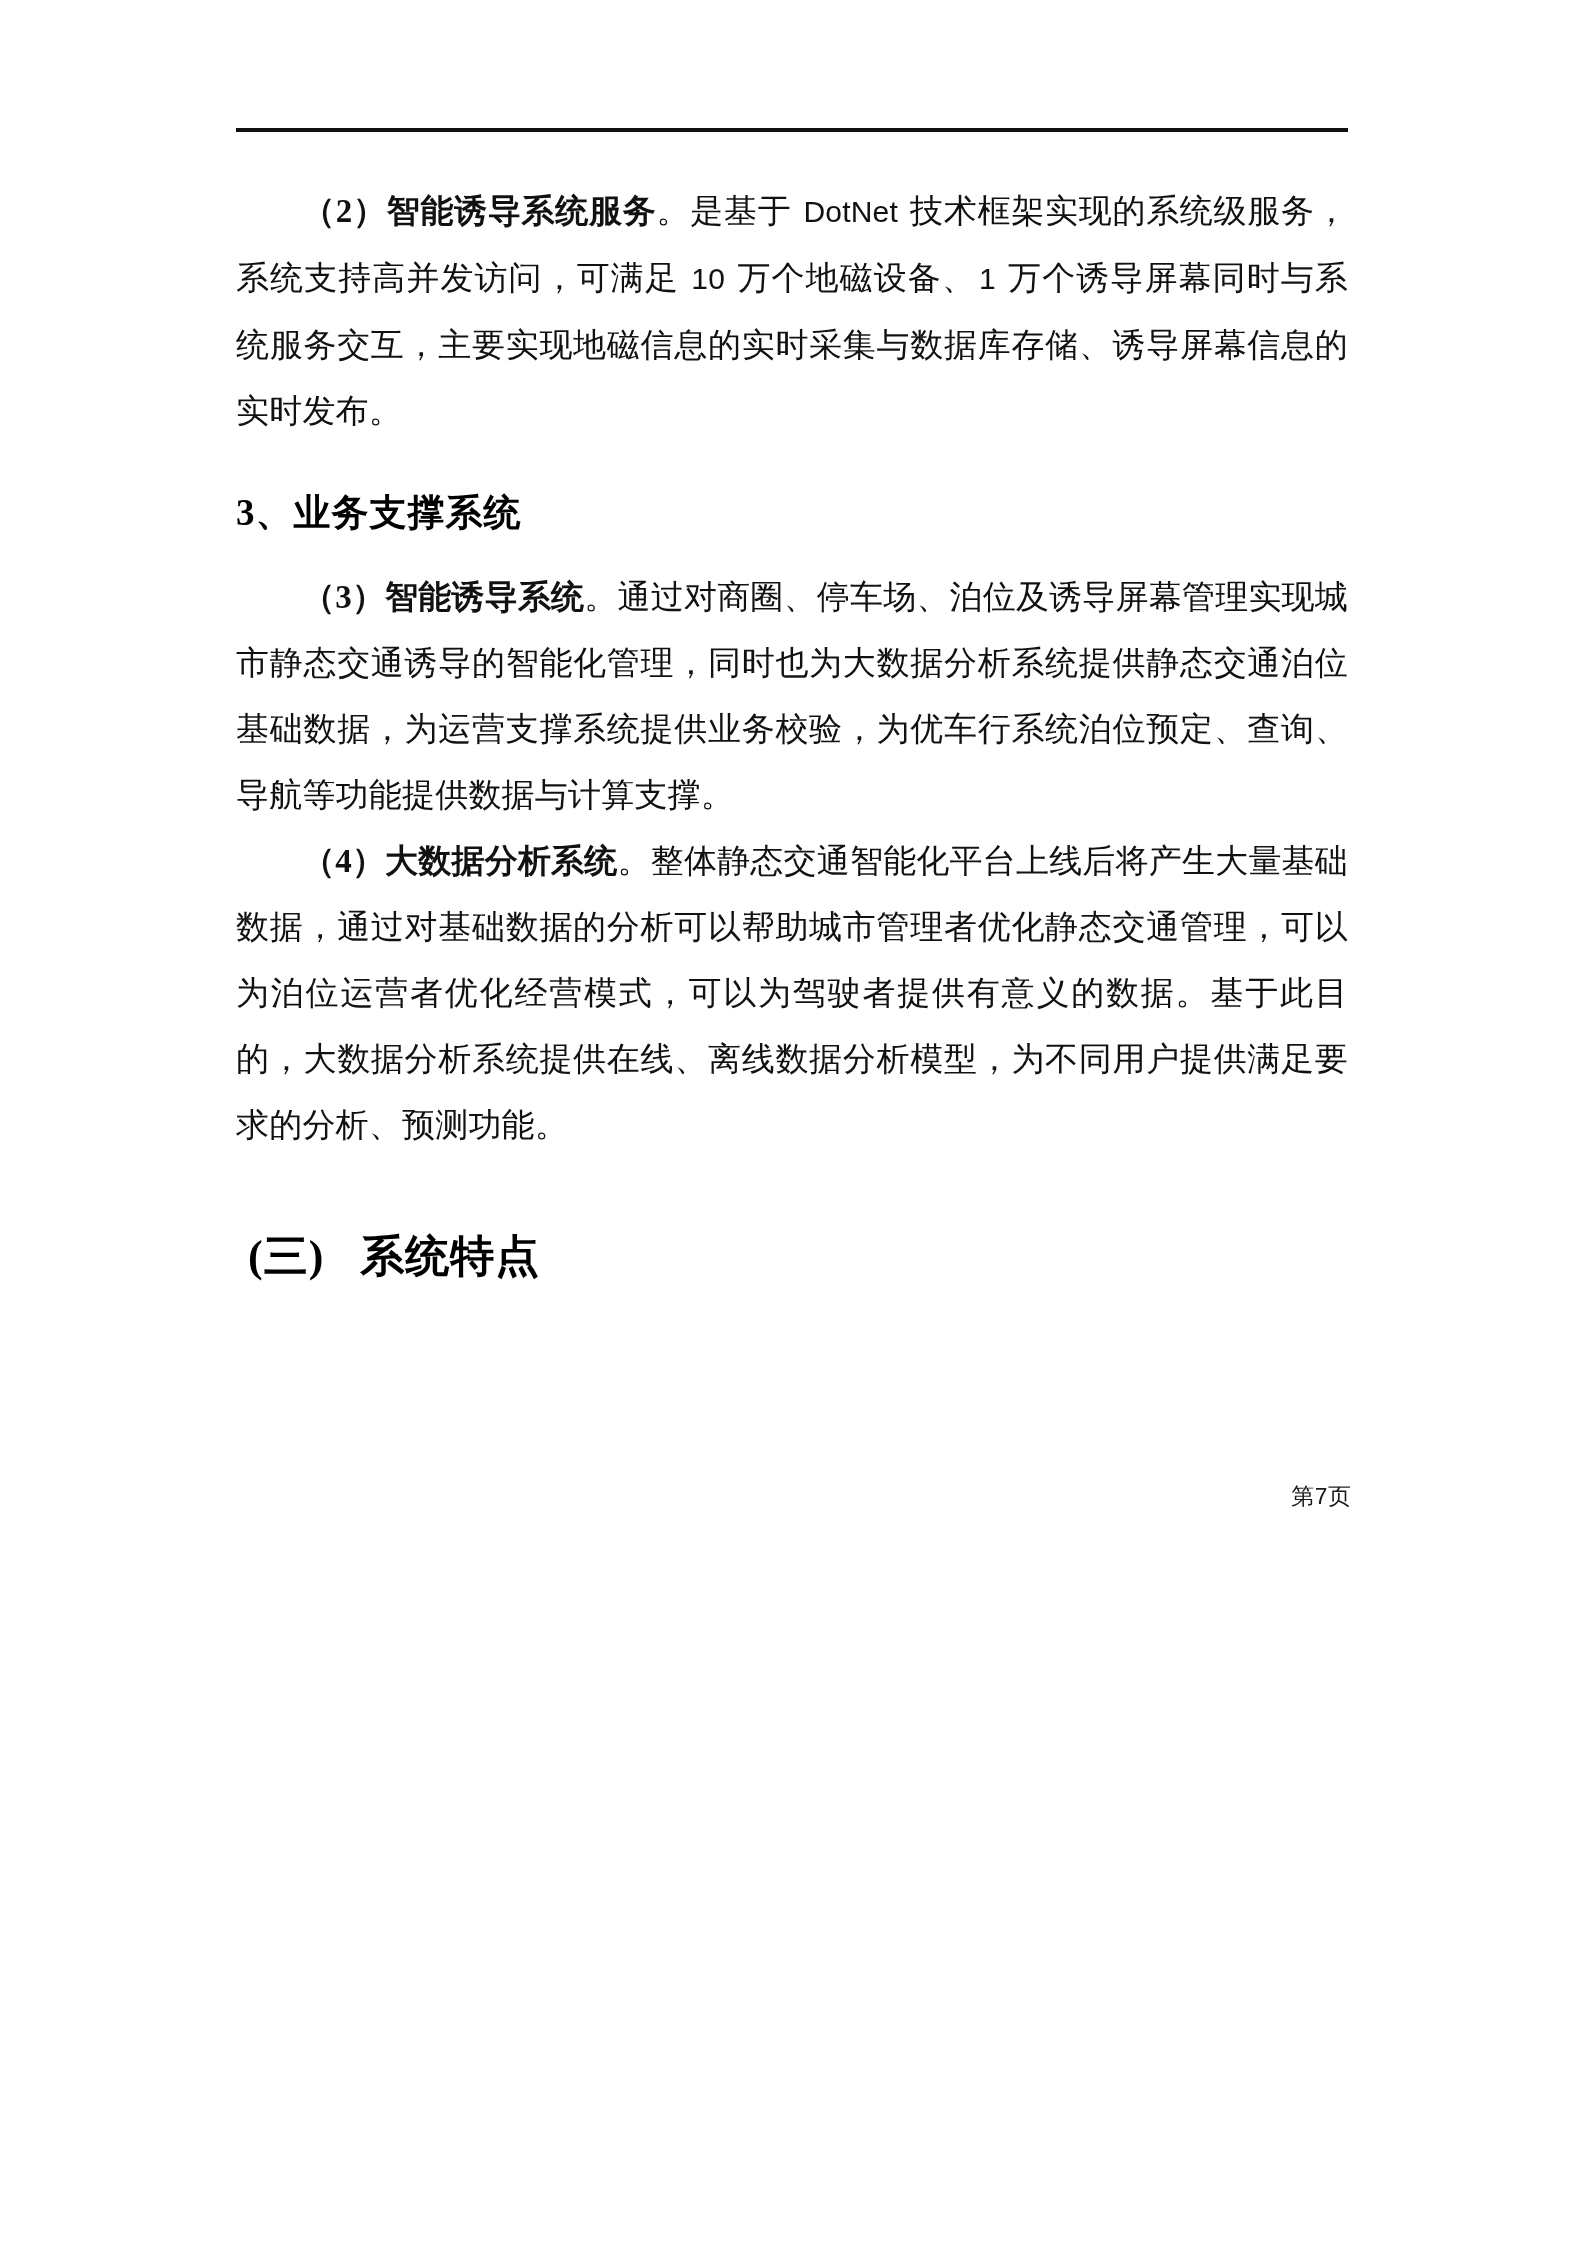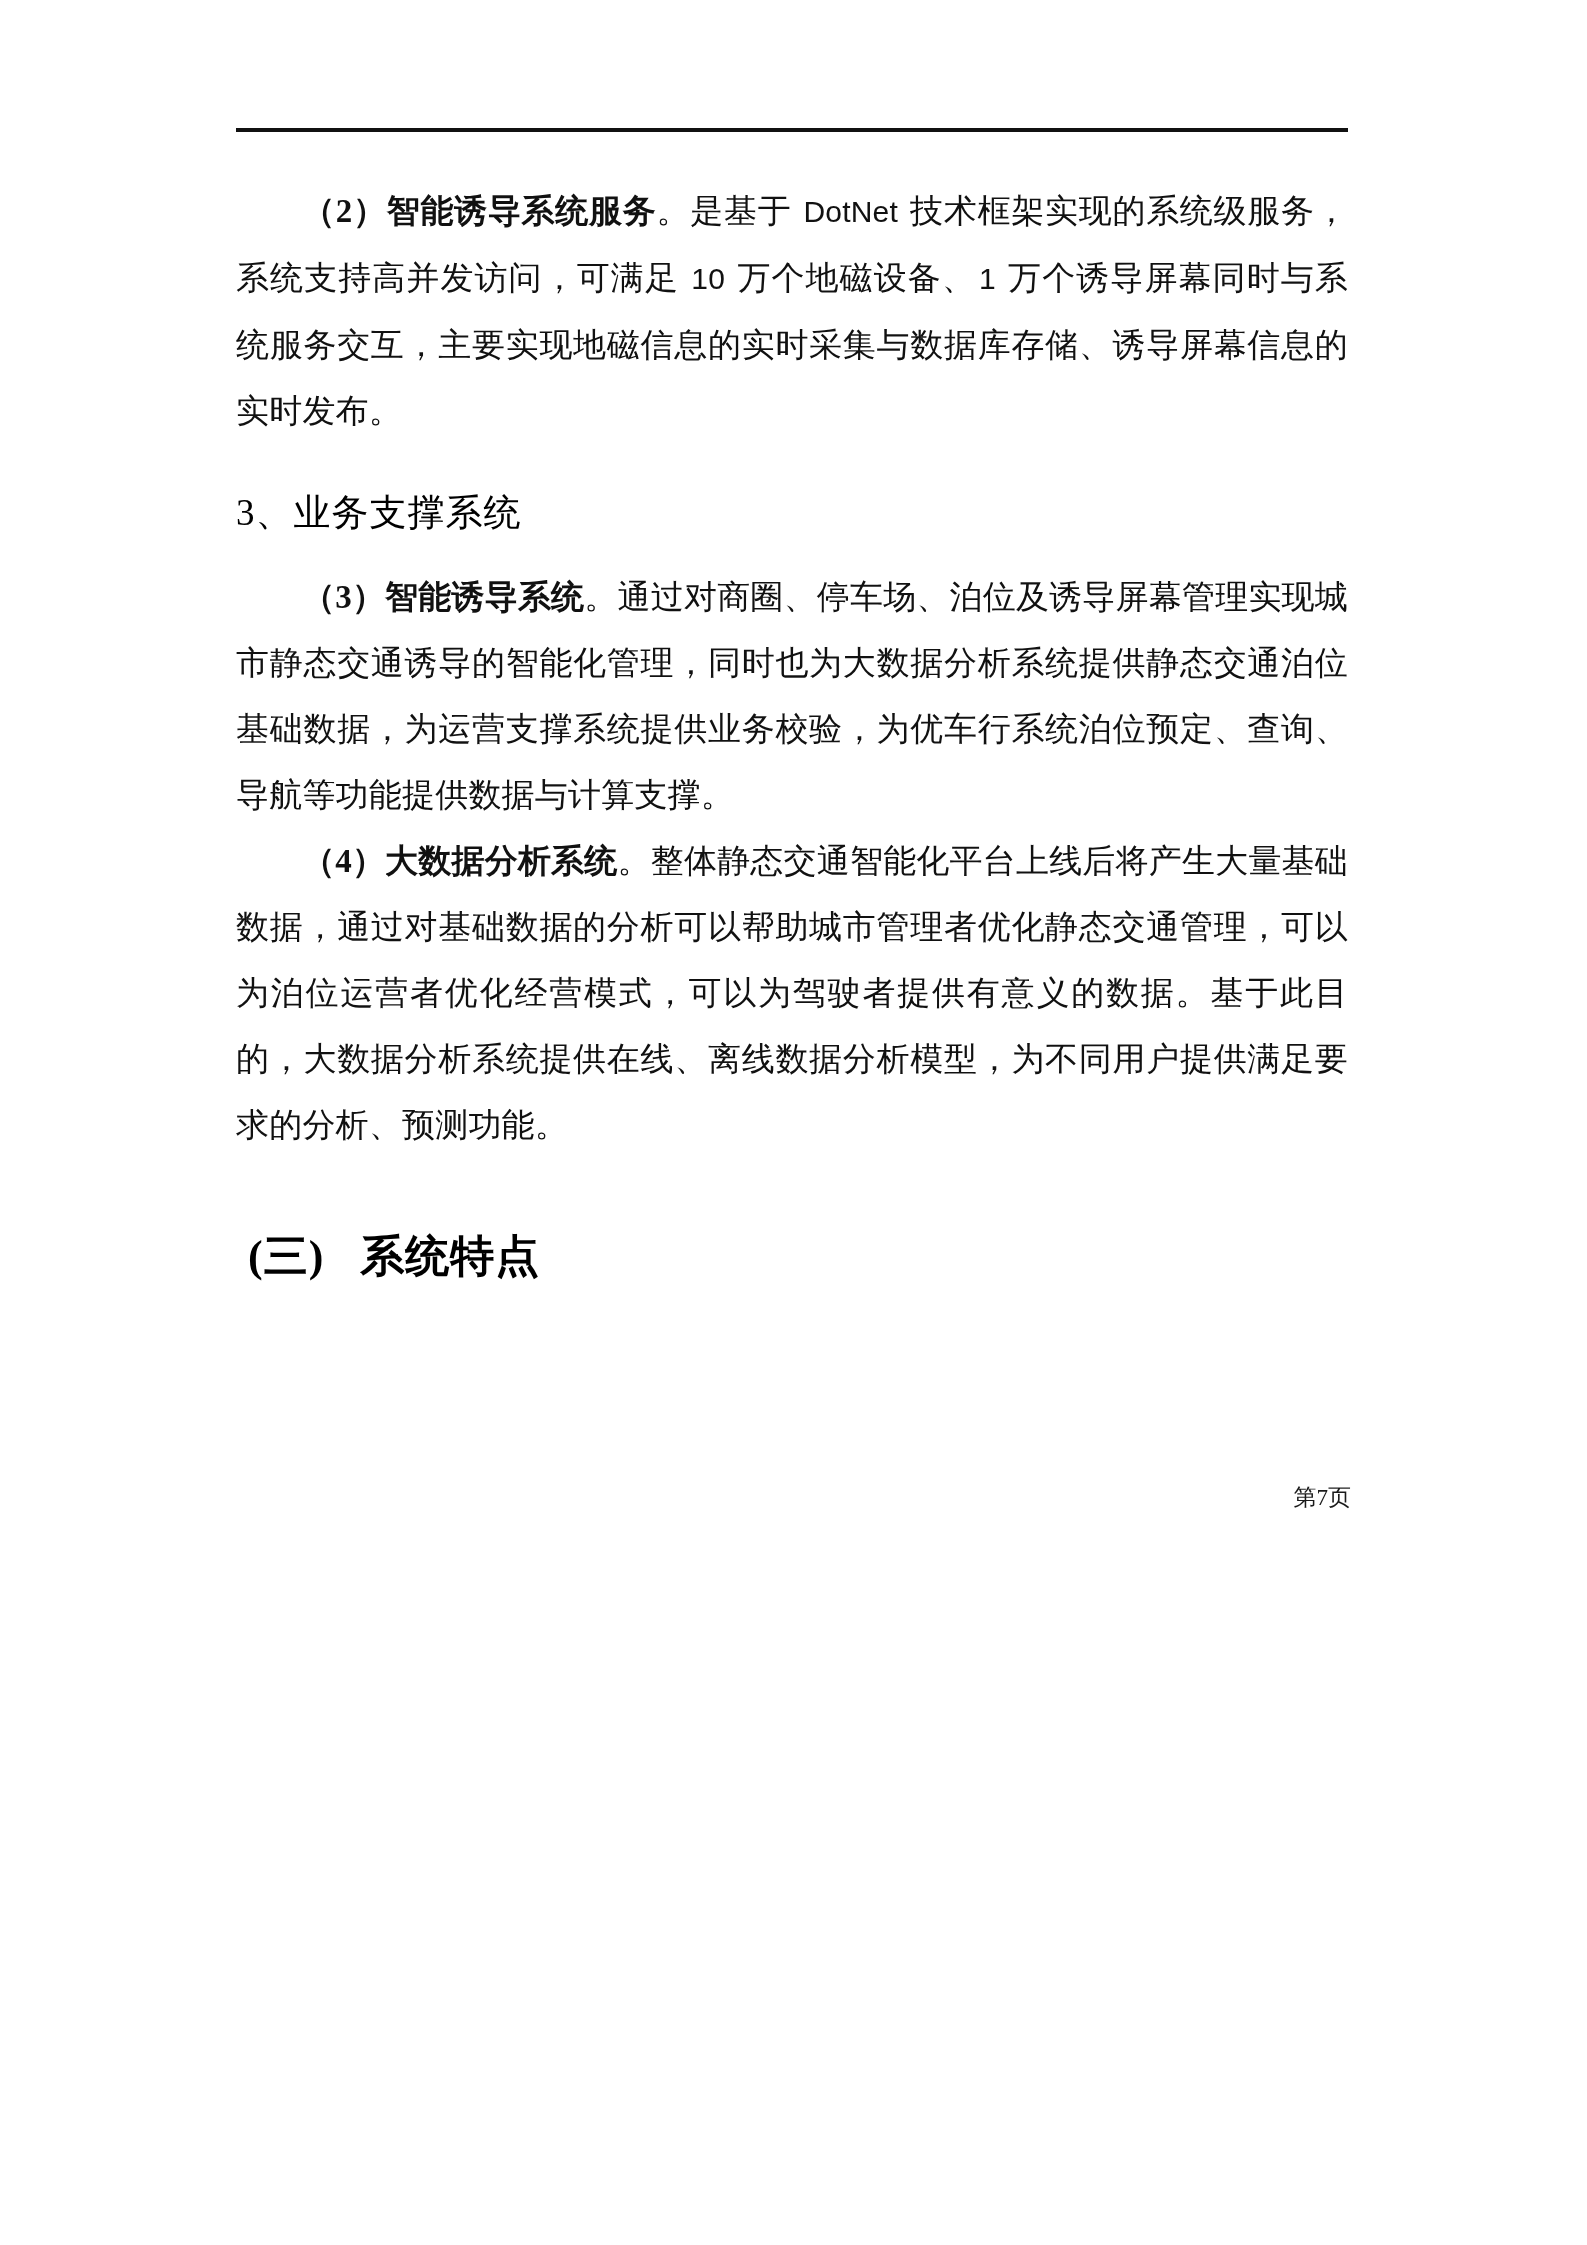--- a/index.html
+++ b/index.html
@@ -46,21 +46,21 @@
   }
   .lat {
     font-family: "Liberation Sans", "DejaVu Sans", sans-serif;
     font-size: 30px;
     padding: 0 3px;
   }
   h2.heading-num {
     margin: 40px 0 22px 0;
     font-size: 37px;
     line-height: 58px;
-    font-weight: normal;
+    font-weight: bold;
     letter-spacing: 1px;
     color: #000000;
   }
   h2.heading-section {
     margin: 66px 0 24px 12px;
     font-size: 44px;
     line-height: 66px;
     font-weight: bold;
     letter-spacing: 1px;
     color: #000000;
@@ -71,21 +71,21 @@
   }
   .footer {
     position: absolute;
     right: 236px;
     bottom: 128px;
     width: 1112px;
     text-align: right;
     font-size: 23px;
     line-height: 32px;
     color: #1a1a1a;
-    font-family: Liberation Serif, serif;
+    font-family: Liberation Mono, monospace;
   }
 </style>
 </head>
 <body>
 
 <div class="page">
 
   <div class="page-inner">
 
     <div class="header-rule"></div>

